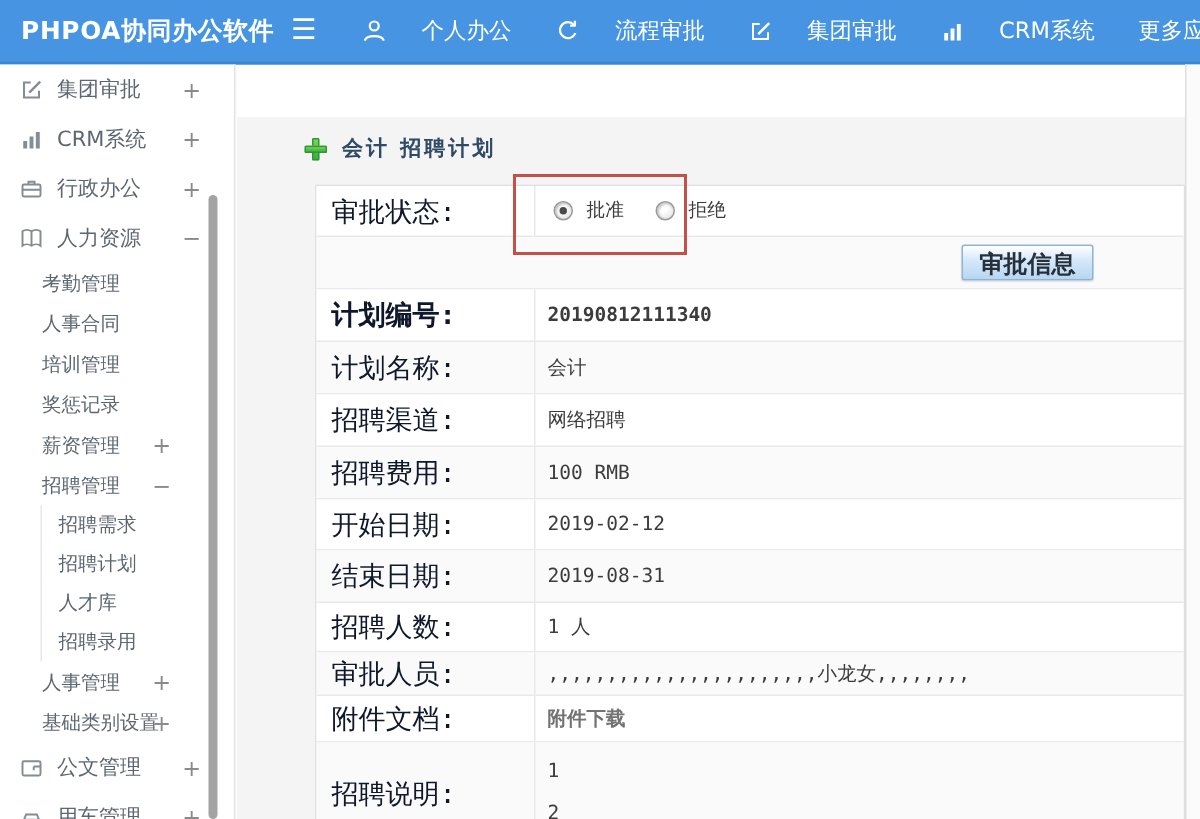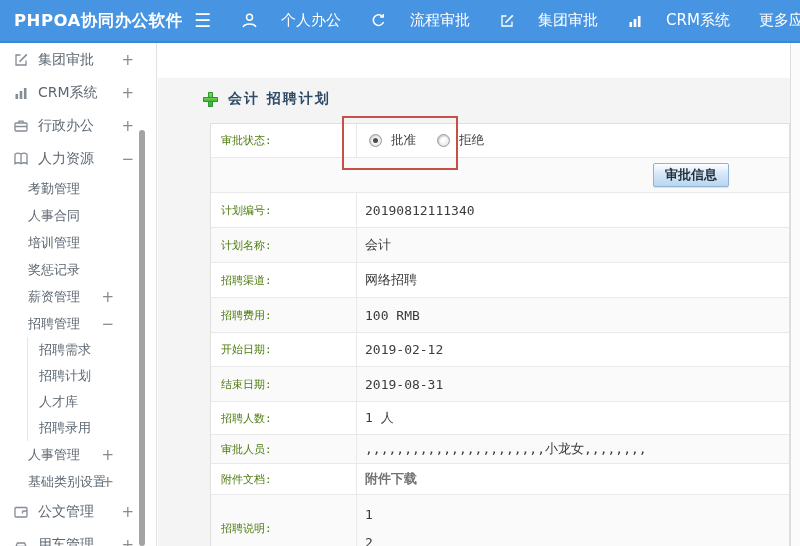--- a/index.html
+++ b/index.html
@@ -54,36 +54,36 @@
     letter-spacing:2px; }
 
   
   .form-table { position:absolute; left:52px; top:45px; width:580px;
     background:#fff; border:1px solid #e0e0e0;
     font-family:"DejaVu Sans Mono","Liberation Mono",monospace; }
   .f-row { display:flex; border-bottom:1px solid #e9e9e9; background:#fff; }
   .f-row:last-child { border-bottom:none; }
   .f-row.stripe { background:#fafafa; }
   .f-label { width:146px; border-right:1px solid #e9e9e9; padding-left:10px;
-    display:flex; align-items:center; font-size:11px; color:#4d7c0f; }
+    display:flex; align-items:center; font-size:18px; color:#0f172a; }
   .f-value { flex:1; display:flex; align-items:center; padding-left:8px;
     font-size:13px; color:#3c3c3c; }
   .f-value.btn-cell { justify-content:flex-end; padding-right:60px; }
   .f-value.multi { flex-direction:column; align-items:flex-start;
     justify-content:flex-start; padding-top:12px; gap:13px; }
   .radio-group { display:flex; align-items:center; gap:9px; padding-left:4px; }
   .radio { width:13px; height:13px; border-radius:50%;
     background:radial-gradient(circle at 35% 30%, #fff 30%, #dcdcdc);
     border:1px solid #9a9a9a; box-shadow:inset 1px 1px 2px rgba(0,0,0,.25);
     display:flex; align-items:center; justify-content:center; cursor:pointer; }
   .radio .dot { width:5px; height:5px; border-radius:50%; background:#4a4a4a;
     display:none; }
   .radio.sel .dot { display:block; }
   .radio-label { font-size:12.5px; color:#3c3c3c; margin-right:12px; }
-  .approve-btn { height:24px; padding:2px 11px; font-size:13px; font-weight:bold;
+  .approve-btn { height:24px; padding:2px 11px; font-size:16px; font-weight:bold;
     color:#26303a; background:linear-gradient(#ffffff,#d8e9fa 40%,#b8d6f0);
     border:1px solid #8fb3d5; border-radius:2px; cursor:pointer;
     font-family:inherit; box-shadow:0 1px 1px rgba(0,0,0,.1); }
   .attach-link { color:#737373; font-weight:bold; font-size:13px; cursor:pointer;
     text-decoration:none; }
   .annotation-box { position:absolute; left:184px; top:38px; width:116px;
     height:54px; border:2px solid #c4504a; z-index:5; pointer-events:none; }
 </style>
 </head>
 <body>
@@ -262,21 +262,21 @@
             <span class="radio"></span>
             <span class="radio-label">拒绝</span>
           </div>
         </div>
       </div>
       <div class="f-row stripe" style="height: 35px;">
         <div class="f-value btn-cell">
           <button class="approve-btn">审批信息</button>
         </div>
       </div>
-      <div class="f-row" style="height: 35px;">
+      <div class="f-row" style="height: 35px; font-weight: bold;">
         <div class="f-label">计划编号:</div>
         <div class="f-value">20190812111340</div>
       </div>
       <div class="f-row stripe" style="height: 35px; justify-content: space-between;">
         <div class="f-label">计划名称:</div>
         <div class="f-value">会计</div>
       </div>
       <div class="f-row" style="height: 35px; justify-content: center;">
         <div class="f-label">招聘渠道:</div>
         <div class="f-value">网络招聘</div>

